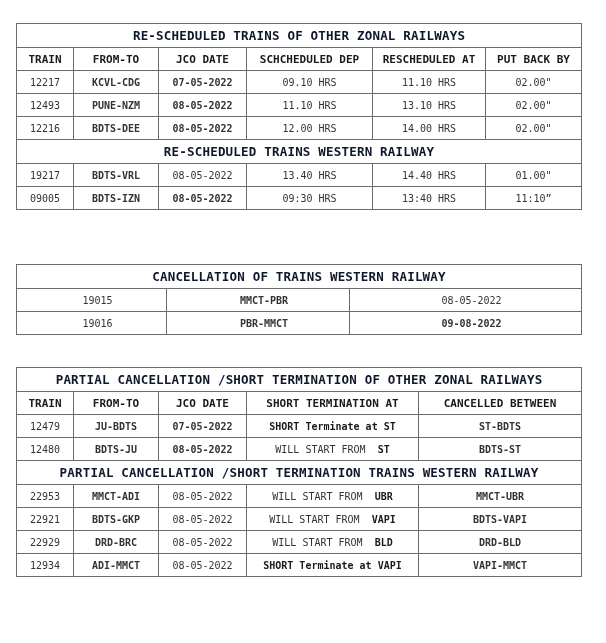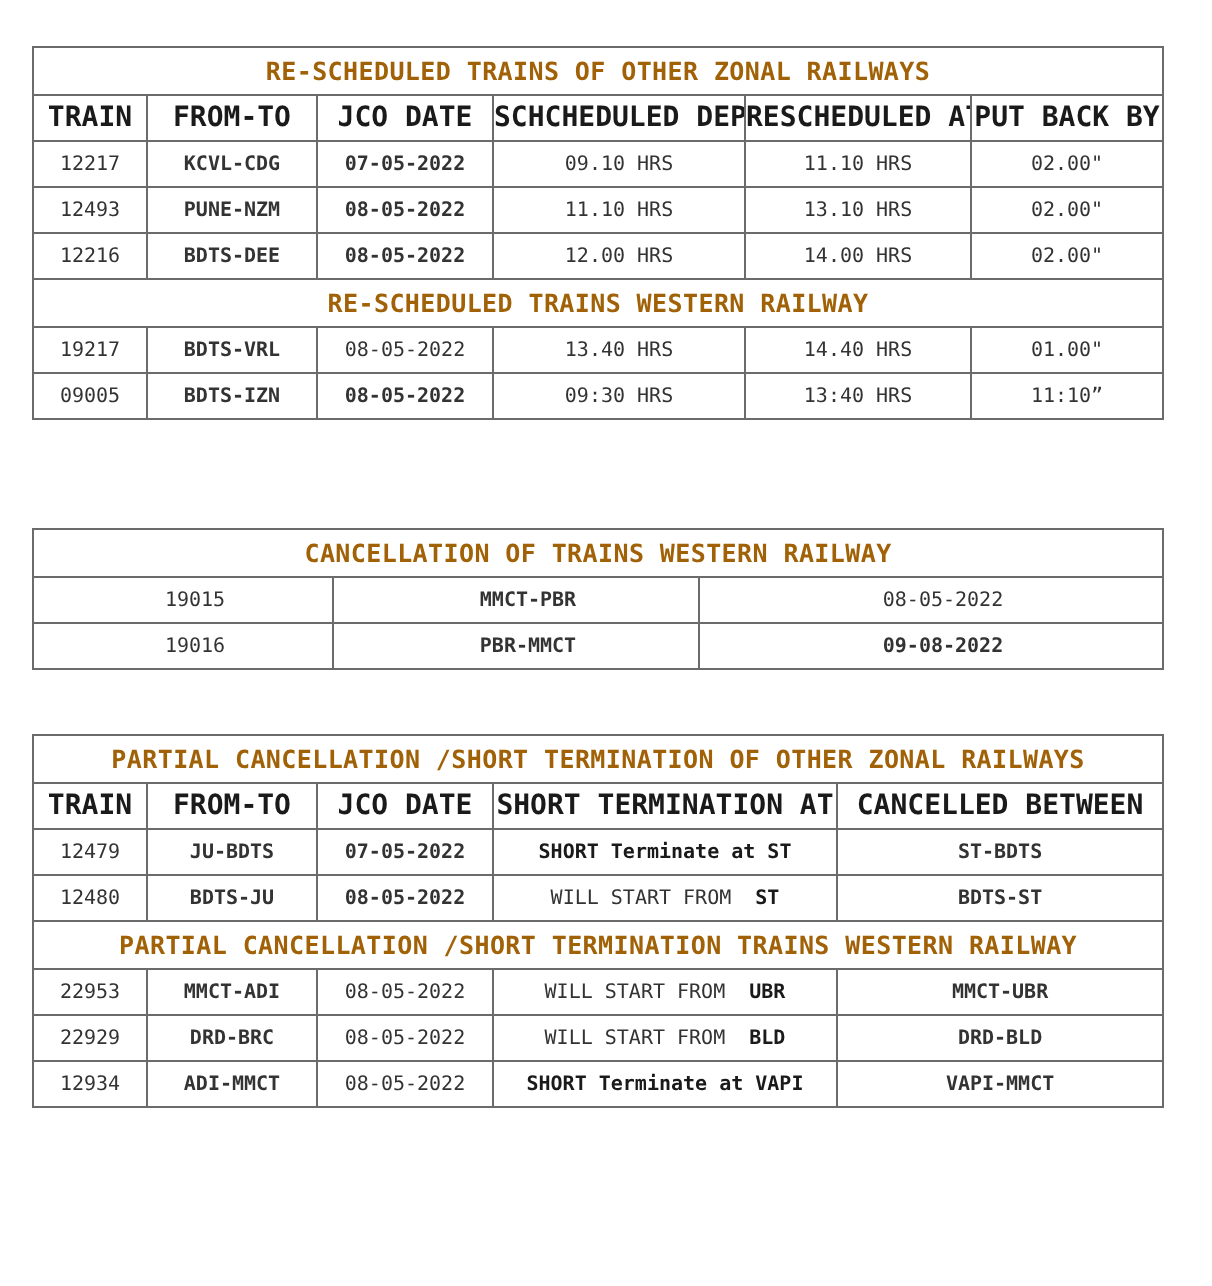--- a/index.html
+++ b/index.html
@@ -1,21 +1,21 @@
 <!DOCTYPE html>
 <html><head>
   <meta charset="utf-8">
   <style>
     html, body { margin: 0; padding: 0; background: #ffffff; }
     body { width: 606px; height: 643px; position: relative; overflow: hidden;
            font-family: "DejaVu Sans Mono", "Liberation Mono", monospace; color: #1a1a1a; }
     table { border-collapse: collapse; position: absolute; left: 16px; width: 565px; table-layout: fixed; }
     td, th { border: 1px solid #6b6b6b; text-align: center; padding: 0; white-space: nowrap; overflow: hidden; }
-    .title-row td { font-weight: bold; font-size: 12.5px; letter-spacing: 0.2px; height: 23px; color: #a16207; }
-    .head-row th { font-weight: bold; font-size: 14px; height: 22px; color: #1a1a1a; }
+    .title-row td { font-weight: bold; font-size: 12.5px; letter-spacing: 0.2px; height: 23px; color: #0f172a; }
+    .head-row th { font-weight: bold; font-size: 11px; height: 22px; color: #1a1a1a; }
     .data-row td { font-size: 10px; height: 22px; color: #333; }
     .b { font-weight: bold; color: #1a1a1a; }
     #t1 { top: 23px; }
     #t2 { top: 264px; }
     #t3 { top: 367px; }
     #t2 .data-row td { height: 22px; padding-left: 12px; }
   </style>
 </head>
 <body>
 
@@ -160,20 +160,27 @@
   </tbody>
   <tbody id="t3-western">
       <tr class="data-row">
         <td>22953</td>
         <td class="b">MMCT-ADI</td>
         <td>08-05-2022</td>
         <td><span style="white-space: pre;">WILL START FROM  </span><span class="b">UBR</span></td>
         <td class="b">MMCT-UBR</td>
       </tr>
       <tr class="data-row">
+        <td>22921</td>
+        <td class="b">BDTS-GKP</td>
+        <td>08-05-2022</td>
+        <td><span style="white-space: pre;">WILL START FROM  </span><span class="b">VAPI</span></td>
+        <td class="b">BDTS-VAPI</td>
+      </tr>
+      <tr class="data-row">
         <td>22929</td>
         <td class="b">DRD-BRC</td>
         <td>08-05-2022</td>
         <td><span style="white-space: pre;">WILL START FROM  </span><span class="b">BLD</span></td>
         <td class="b">DRD-BLD</td>
       </tr>
       <tr class="data-row">
         <td>12934</td>
         <td class="b">ADI-MMCT</td>
         <td>08-05-2022</td>

